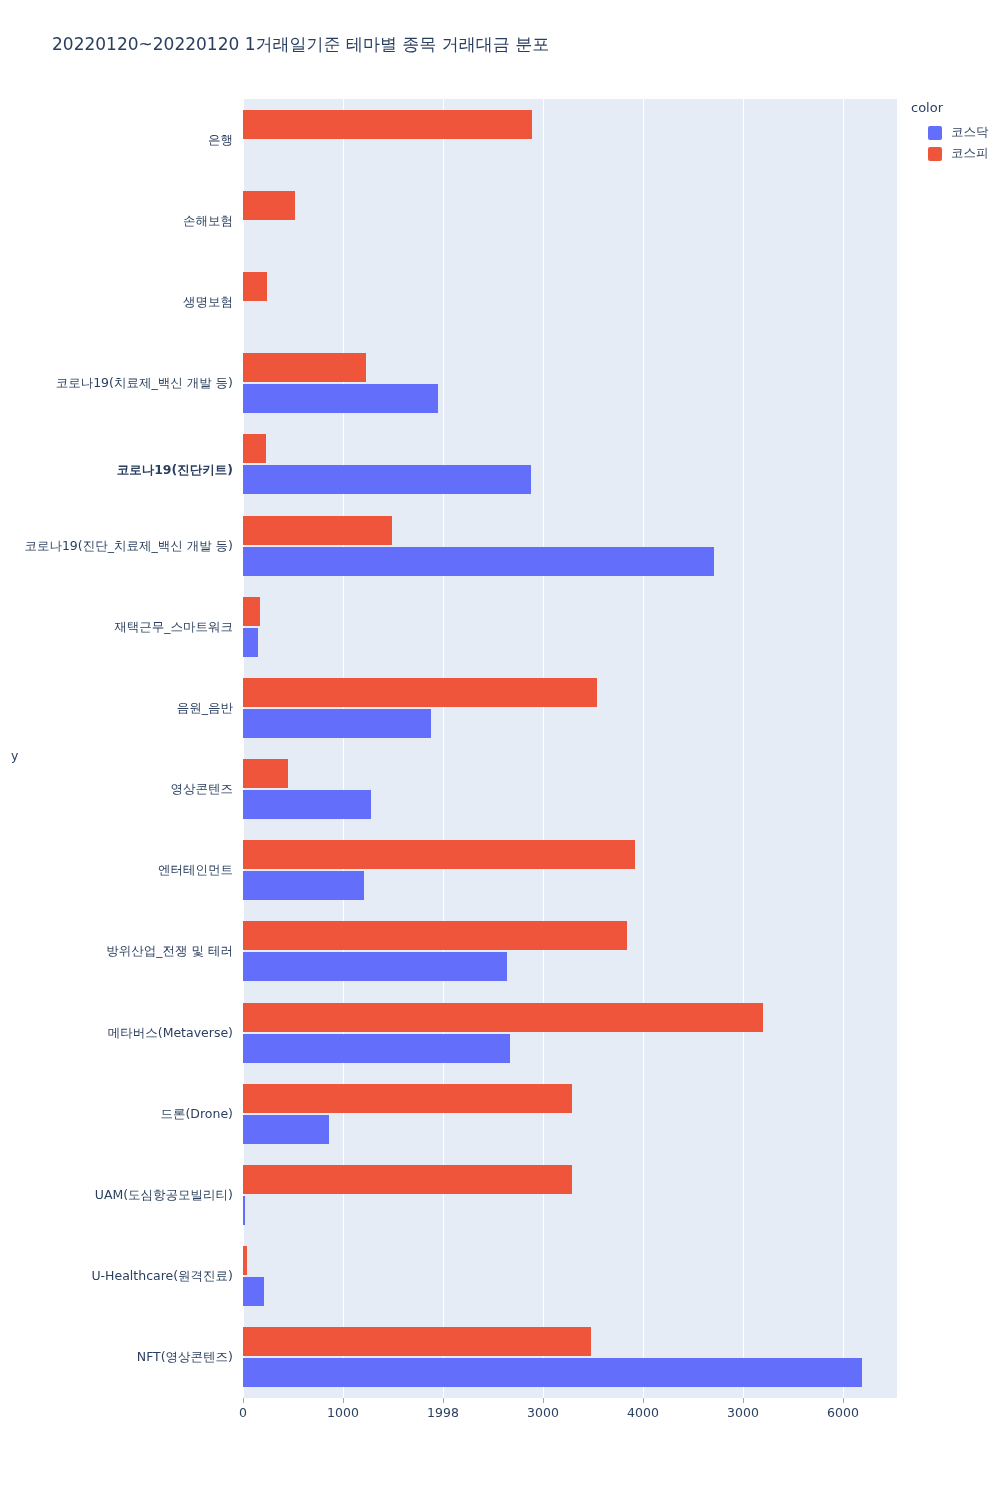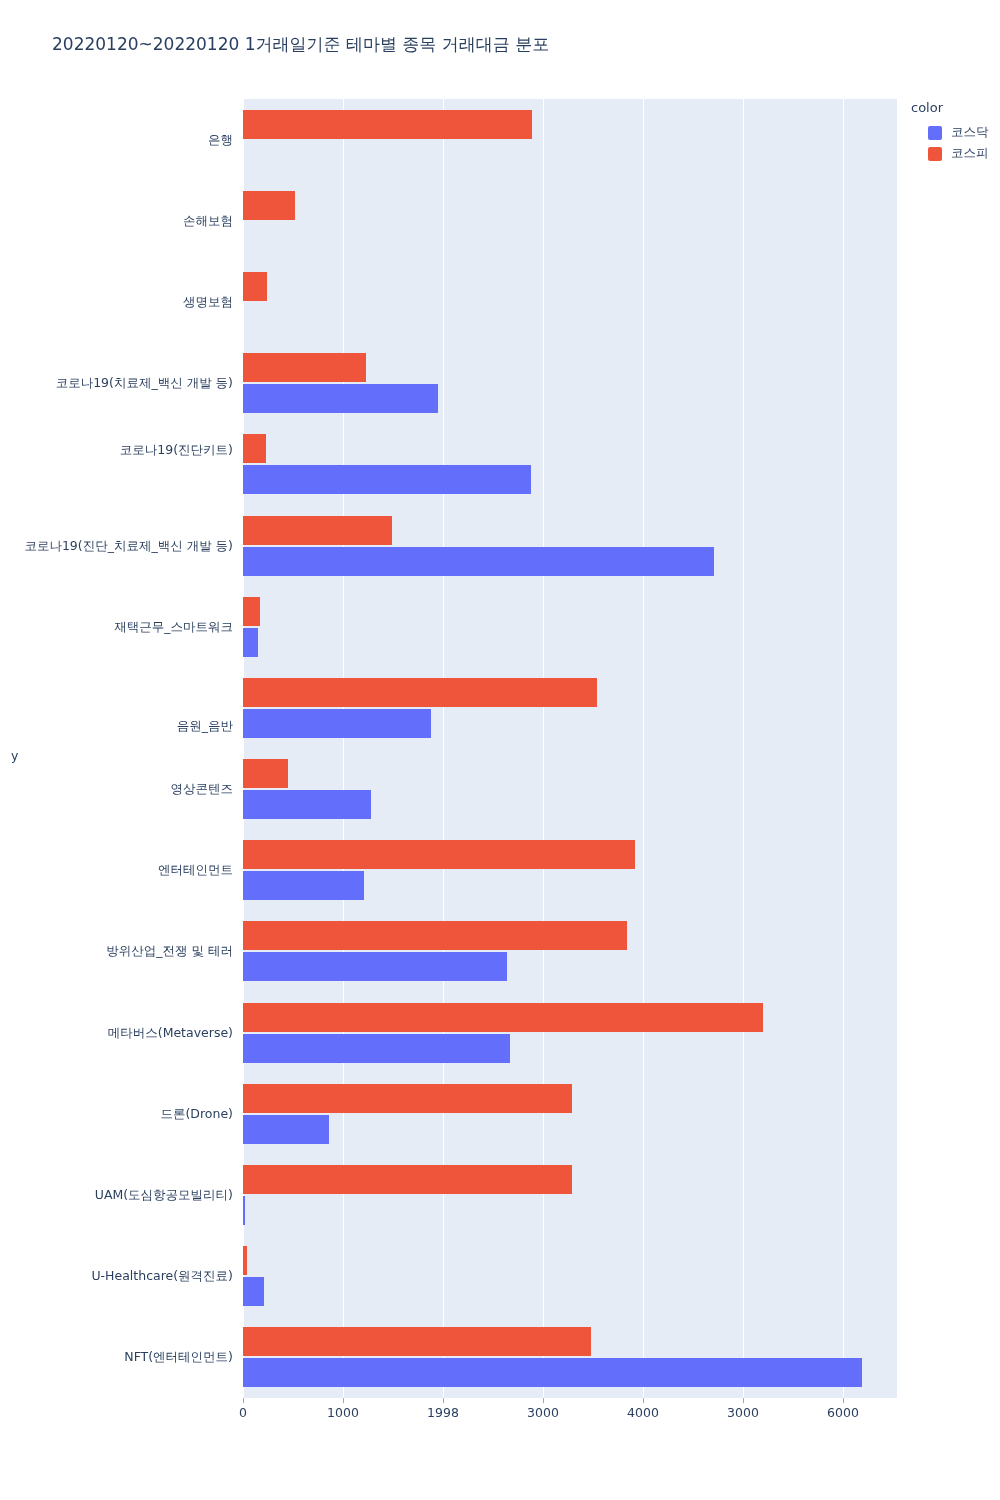--- a/index.html
+++ b/index.html
@@ -232,32 +232,32 @@
         <div class="bar kospi" title="NFT(대체불가토큰) / 코스피: 3475" style="width: 347.5px; top: 10.5938px; background: rgb(239, 85, 59);"></div>
         <div class="bar kosdaq" title="NFT(대체불가토큰) / 코스닥: 6194" style="width: 619.4px; top: 41.5938px; background: rgb(99, 110, 250);"></div>
       </div>
     </div>
 
   <div id="y-axis-labels">
       <div class="ytick-label" style="top: 40.5938px;">은행</div>
       <div class="ytick-label" style="top: 121.781px;">손해보험</div>
       <div class="ytick-label" style="top: 202.969px;">생명보험</div>
       <div class="ytick-label" style="top: 284.156px;">코로나19(치료제_백신 개발 등)</div>
-      <div class="ytick-label" style="top: 351px;">코로나19(진단키트)</div>
+      <div class="ytick-label" style="top: 371px; font-weight: bold;">코로나19(진단키트)</div>
       <div class="ytick-label" style="top: 446.531px;">코로나19(진단_치료제_백신 개발 등)</div>
       <div class="ytick-label" style="top: 527.719px;">재택근무_스마트워크</div>
-      <div class="ytick-label" style="top: 608.906px; margin-top: 18px;">음원_음반</div>
+      <div class="ytick-label" style="top: 608.906px;">음원_음반</div>
       <div class="ytick-label" style="top: 690.094px;">영상콘텐즈</div>
       <div class="ytick-label" style="top: 771.281px;">엔터테인먼트</div>
       <div class="ytick-label" style="top: 852.469px;">방위산업_전쟁 및 테러</div>
       <div class="ytick-label" style="top: 933.656px;">메타버스(Metaverse)</div>
       <div class="ytick-label" style="top: 1014.84px;">드론(Drone)</div>
       <div class="ytick-label" style="top: 1096.03px; text-align: center;">UAM(도심항공모빌리티)</div>
       <div class="ytick-label" style="top: 1177.22px;">U-Healthcare(원격진료)</div>
-      <div class="ytick-label" style="top: 1258.41px;">NFT(엔터테인먼트)</div>
+      <div class="ytick-label" style="top: 1258.41px;">NFT(영상콘텐즈)</div>
     </div>
   <div class="y-axis-title">y</div>
 
   <div id="x-axis">
       <div class="xtick" style="left: 0px;"></div>
       <div class="xtick-label" style="left: 0px;">0</div>
       <div class="xtick" style="left: 100px;"></div>
       <div class="xtick-label" style="left: 100px;">1000</div>
       <div class="xtick" style="left: 200px;"></div>
       <div class="xtick-label" style="left: 200px;">1998</div>

